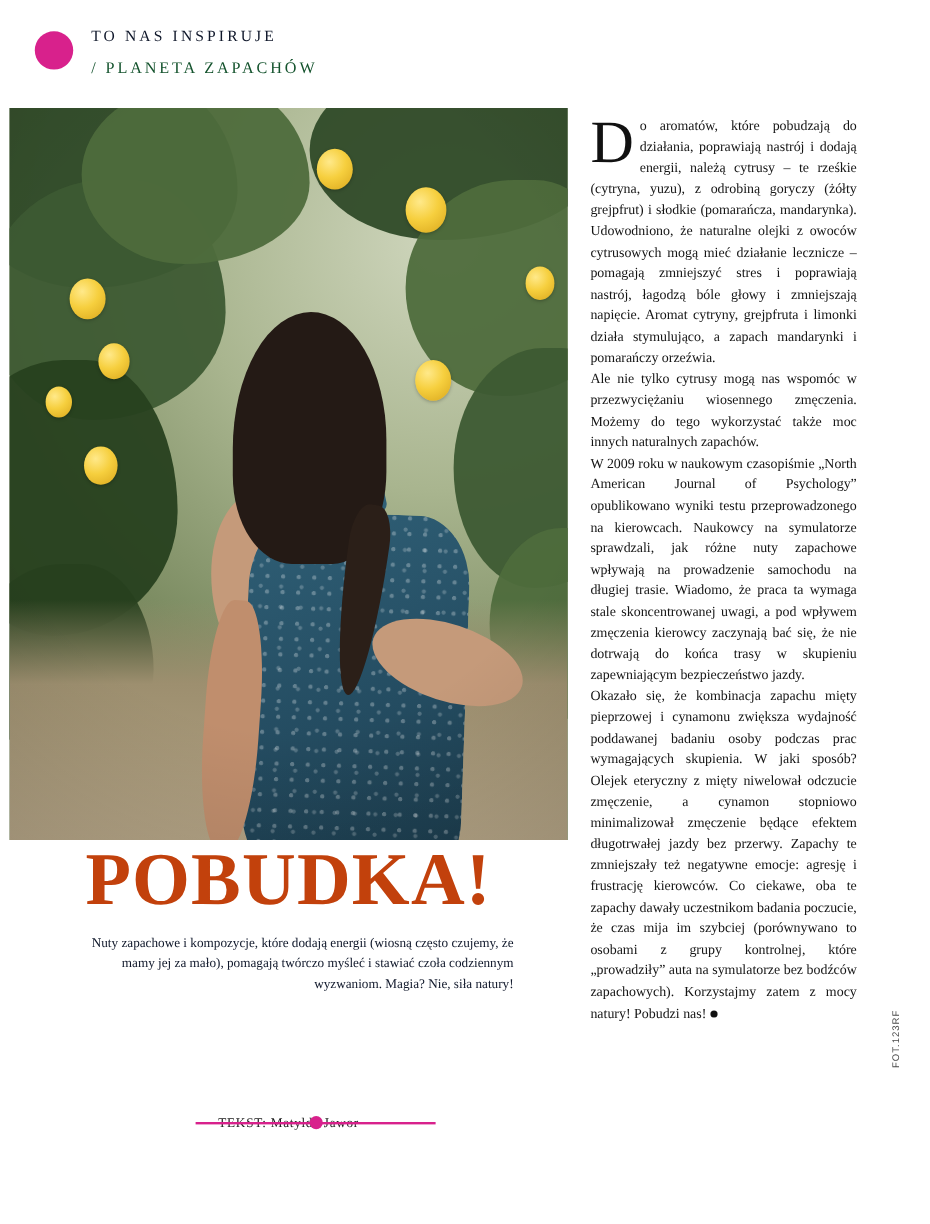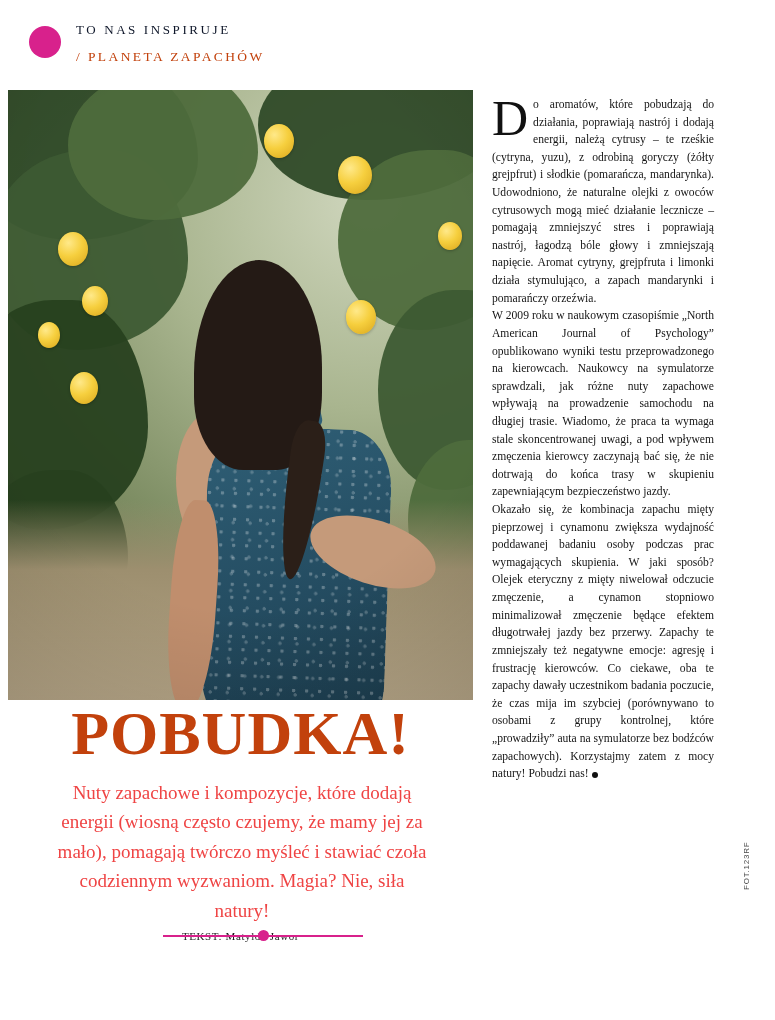--- a/index.html
+++ b/index.html
@@ -37,21 +37,21 @@
     font-weight: 400;
     color: #0f172a;
     text-transform: uppercase;
   }
   .subkicker {
     position: absolute;
     left: 76px; top: 49px;
     font-family: "Liberation Serif", serif;
     font-size: 13.5px;
     letter-spacing: 2.4px;
-    color: #c2410c;
+    color: #14532d;
     text-transform: uppercase;
   }
 
   
   .photo {
     position: absolute;
     left: 8px; top: 90px;
     width: 465px; height: 610px;
     overflow: hidden;
     background: #6d7f5a;
@@ -156,25 +156,25 @@
     font-weight: 700;
     font-size: 62px;
     letter-spacing: 1px;
     color: #c2410c;
     line-height: 1;
   }
   .deck {
     position: absolute;
     left: 56px; top: 778px;
     width: 372px;
-    text-align: center;
-    font-family: "Liberation Serif", serif;
-    font-size: 19px;
+    text-align: right;
+    font-family: "Liberation Serif", serif;
+    font-size: 11px;
     line-height: 1.55;
-    color: #ef4444;
+    color: #0f172a;
   }
   .byline {
     position: absolute;
     left: 8px; top: 886px;
     width: 465px;
     text-align: center;
     font-family: "Liberation Serif", serif;
     font-size: 11px;
     letter-spacing: 0.6px;
     color: #1a1a1a;
@@ -303,20 +303,21 @@
 
 <div class="rule-wrap">
   <div class="line"></div>
   <div class="knob"></div>
 </div>
 
 <div class="rightcol">
   <p class="dropcap-para">
     <span class="dropcap">D</span><span>o aromatów, które pobudzają do działania, poprawiają nastrój i dodają energii, należą cytrusy – te rześkie (cytryna, yuzu), z odrobiną goryczy (żółty grejpfrut) i słodkie (pomarańcza, mandarynka). Udowodniono, że naturalne olejki z owoców cytrusowych mogą mieć działanie lecznicze – pomagają zmniejszyć stres i poprawiają nastrój, łagodzą bóle głowy i zmniejszają napięcie. Aromat cytryny, grejpfruta i limonki działa stymulująco, a zapach mandarynki i pomarańczy orzeźwia.</span>
   </p>
+  <p>Ale nie tylko cytrusy mogą nas wspomóc w przezwyciężaniu wiosennego zmęczenia. Możemy do tego wykorzystać także moc innych naturalnych zapachów.</p>
   <p>W 2009 roku w naukowym czasopiśmie „North American Journal of Psychology” opublikowano wyniki testu przeprowadzonego na kierowcach. Naukowcy na symulatorze sprawdzali, jak różne nuty zapachowe wpływają na prowadzenie samochodu na długiej trasie. Wiadomo, że praca ta wymaga stale skoncentrowanej uwagi, a pod wpływem zmęczenia kierowcy zaczynają bać się, że nie dotrwają do końca trasy w skupieniu zapewniającym bezpieczeństwo jazdy.</p>
   <p><span>Okazało się, że kombinacja zapachu mięty pieprzowej i cynamonu zwiększa wydajność poddawanej badaniu osoby podczas prac wymagających skupienia. W jaki sposób? Olejek eteryczny z mięty niwelował odczucie zmęczenie, a cynamon stopniowo minimalizował zmęczenie będące efektem długotrwałej jazdy bez przerwy. Zapachy te zmniejszały też negatywne emocje: agresję i frustrację kierowców. Co ciekawe, oba te zapachy dawały uczestnikom badania poczucie, że czas mija im szybciej (porównywano to osobami z grupy kontrolnej, które „prowadziły” auta na symulatorze bez bodźców zapachowych). Korzystajmy zatem z mocy natury! Pobudzi nas!</span><span class="bullet"></span></p>
 </div>
 
 <div class="credit">FOT.123RF</div>
 
 <div class="footer">
   
   
   

